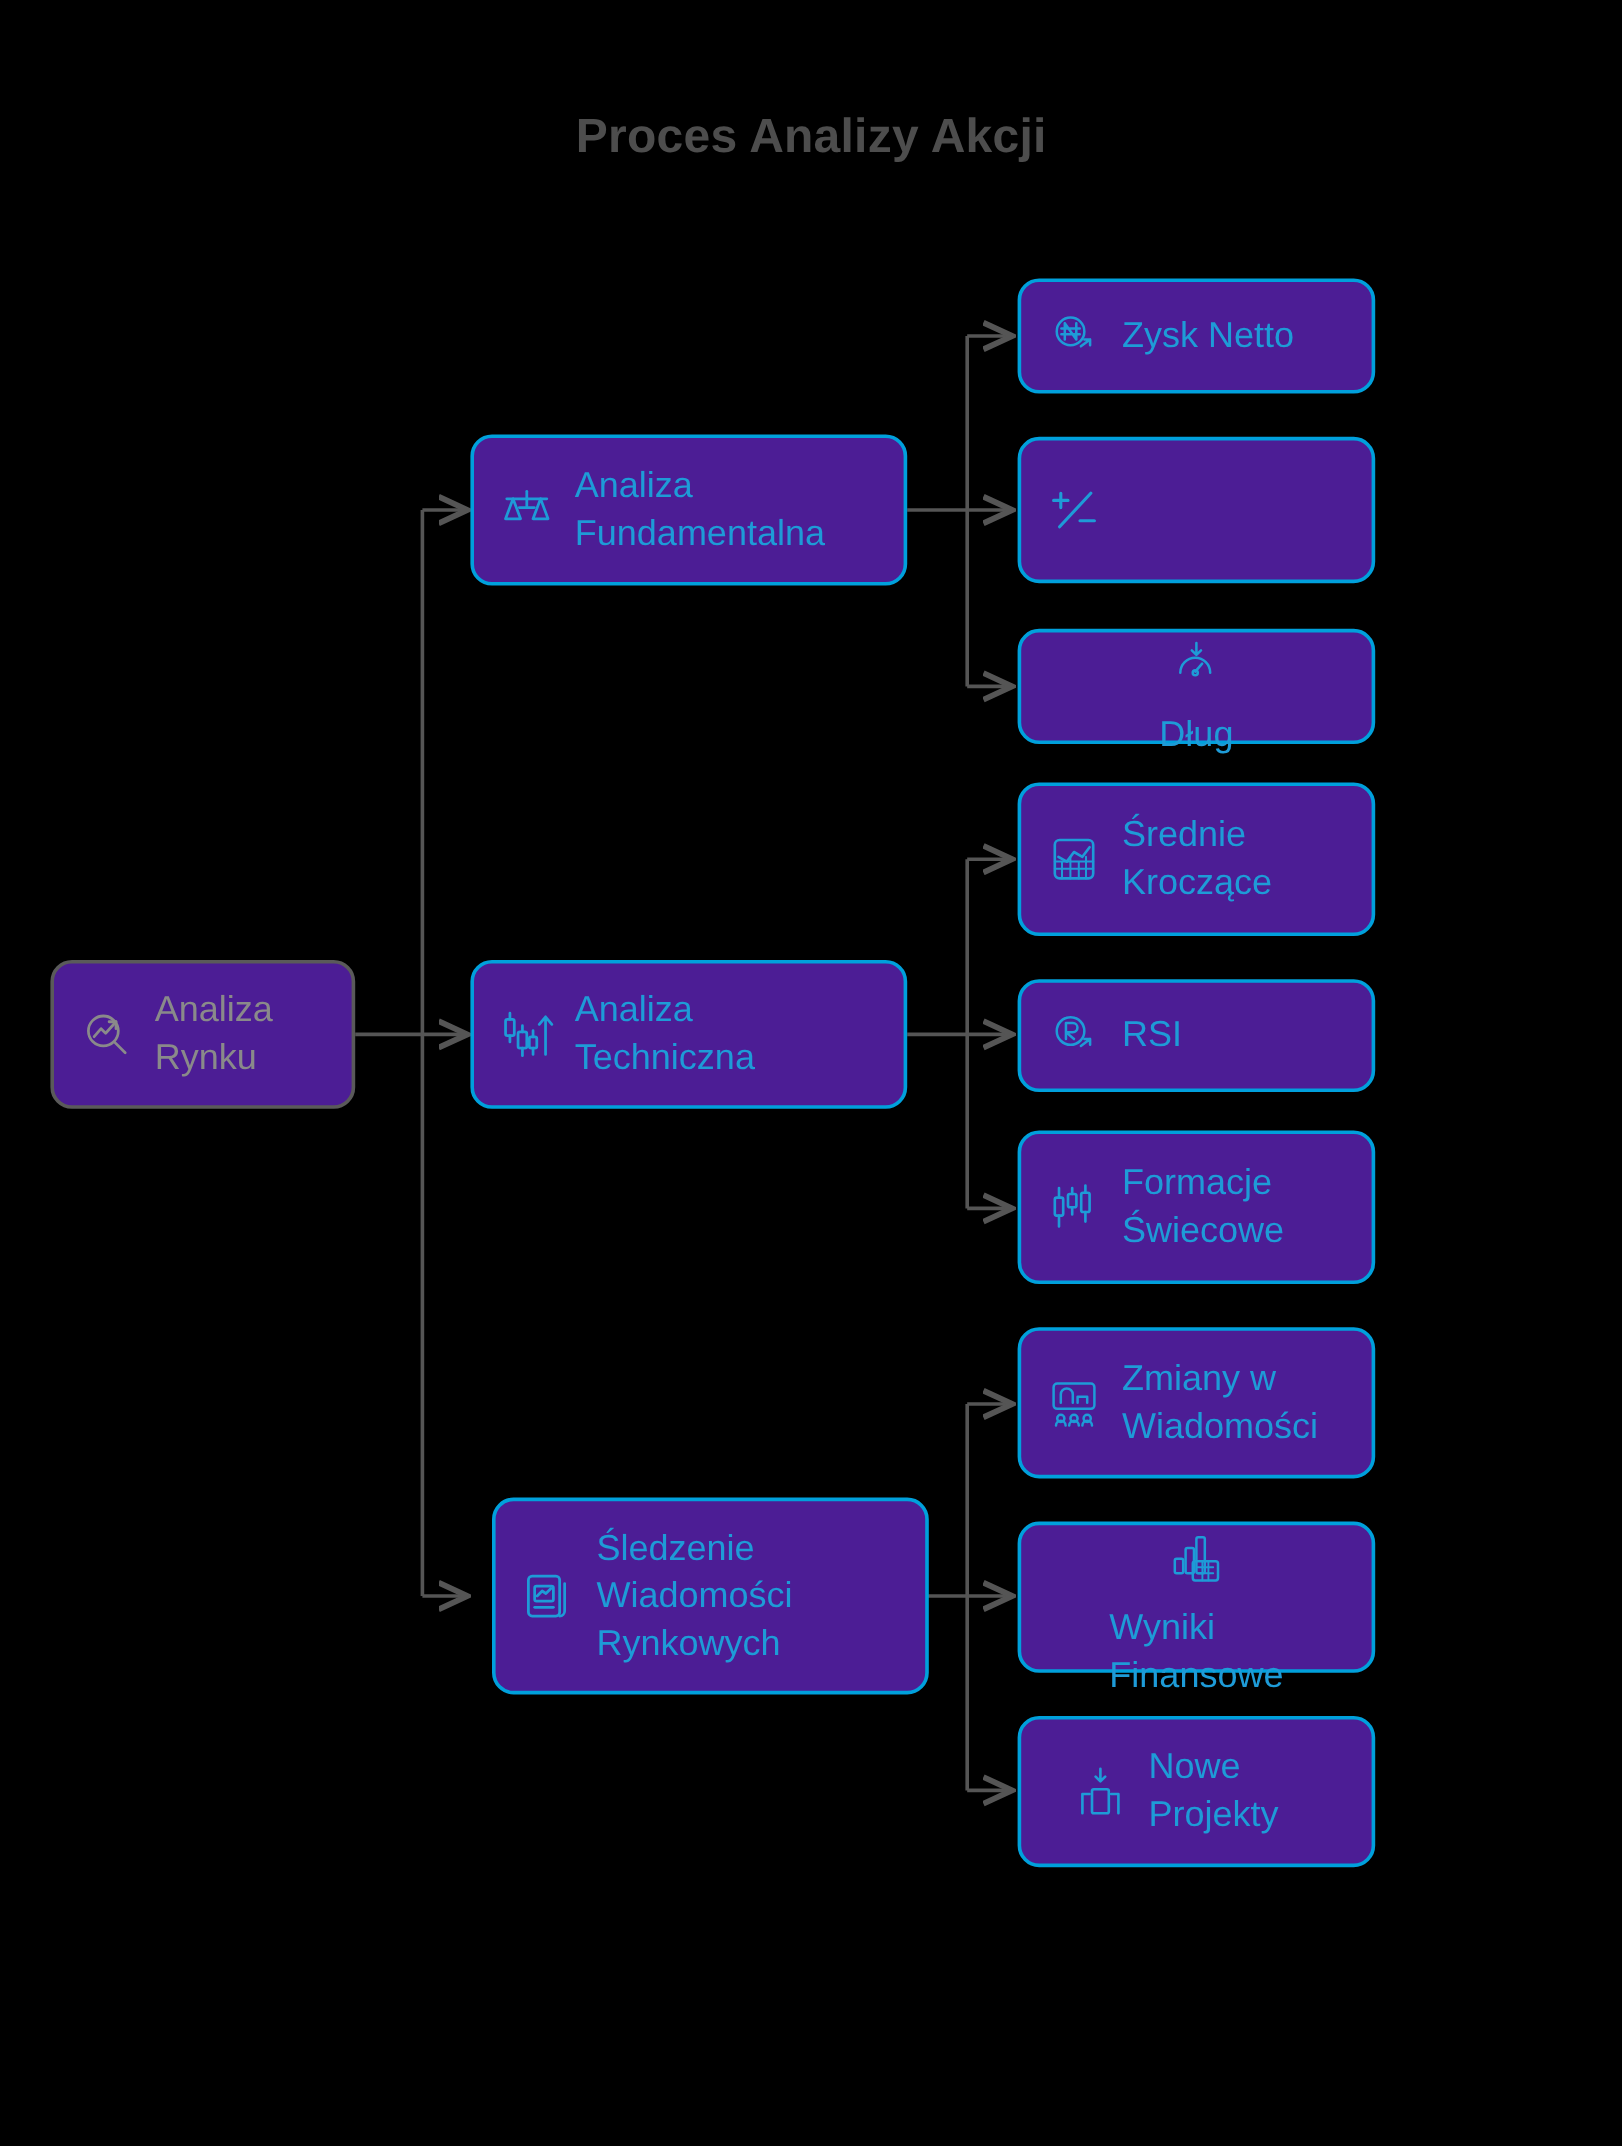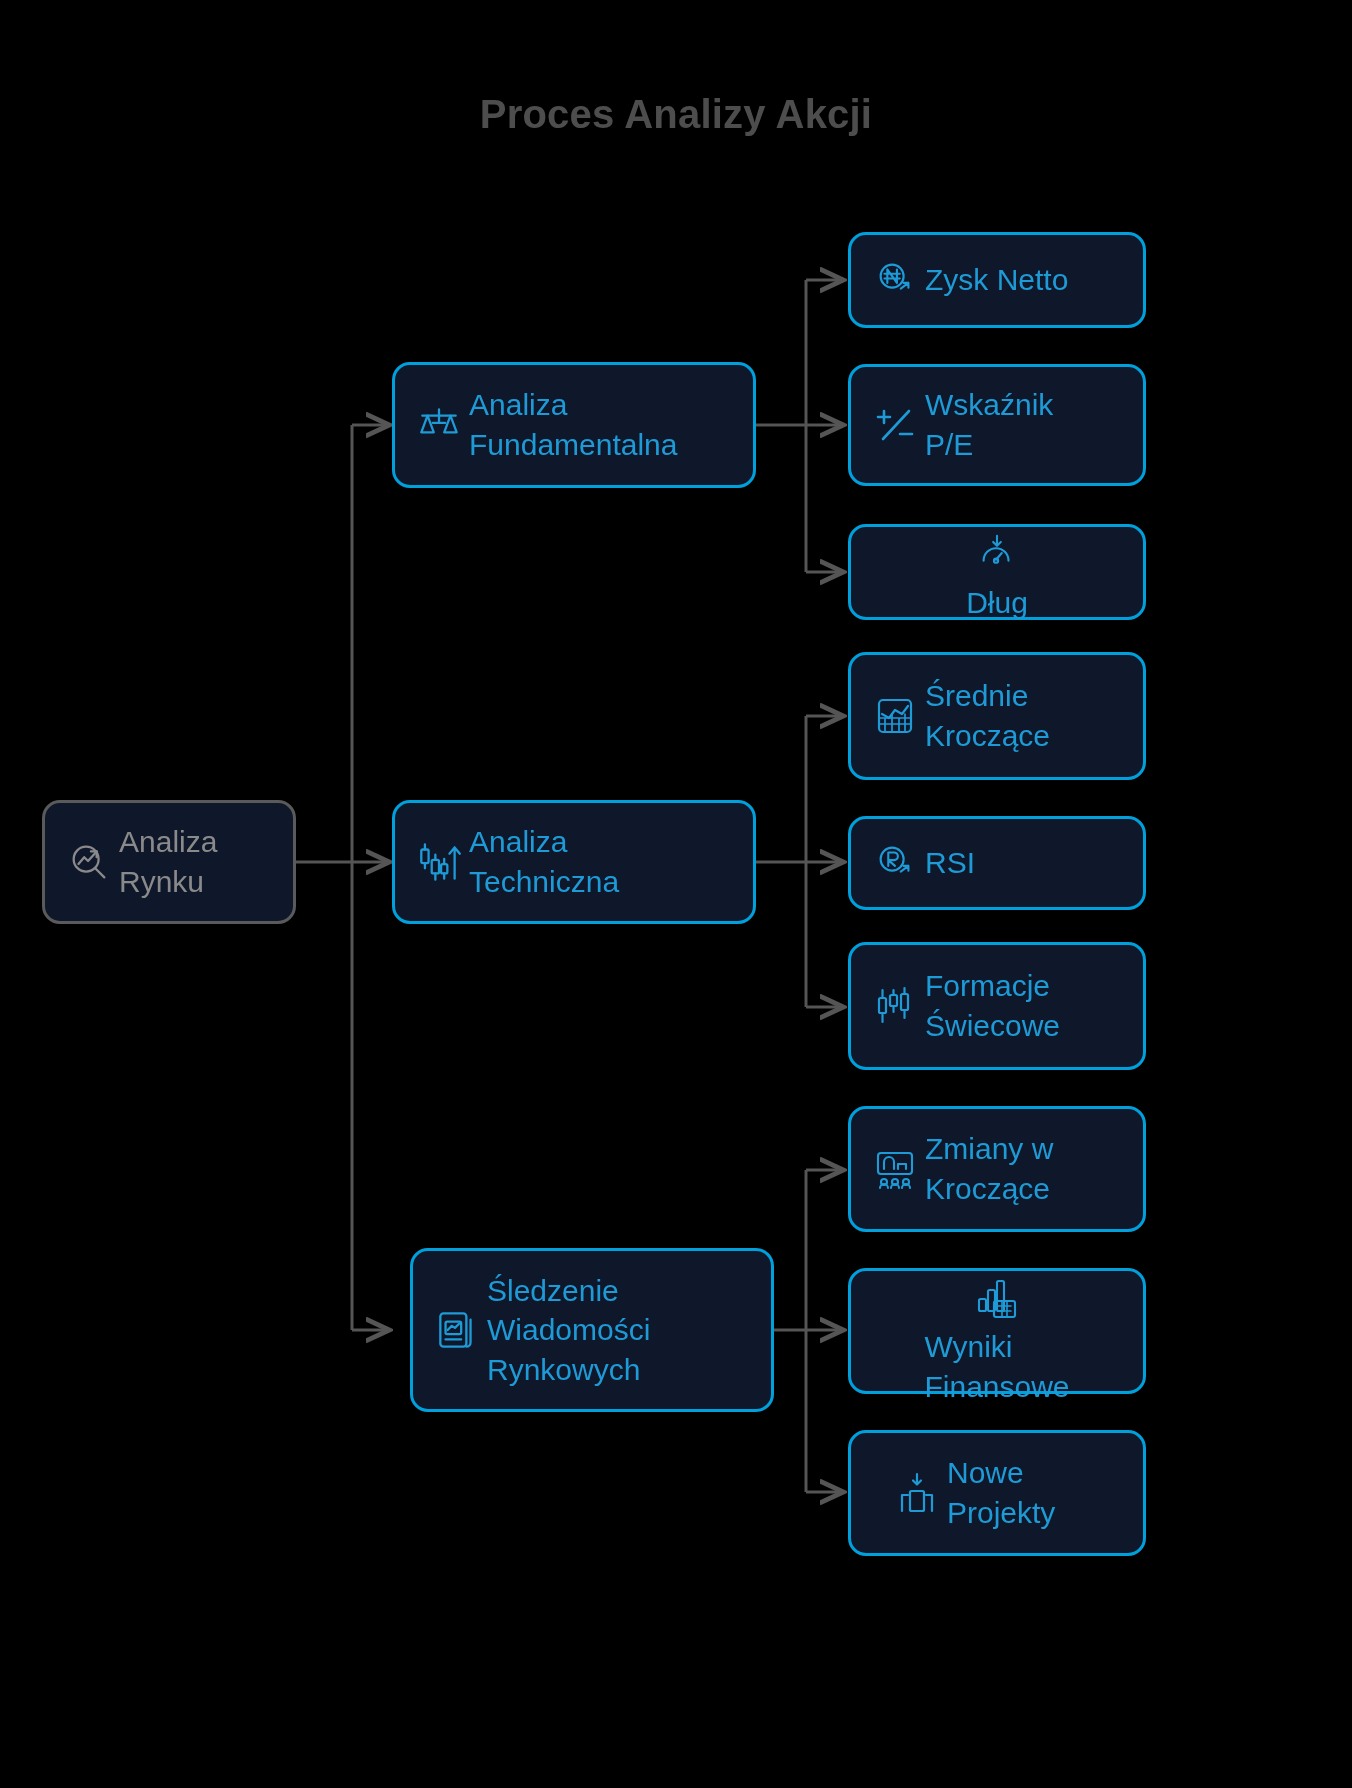--- a/index.html
+++ b/index.html
@@ -32,23 +32,23 @@
     position: absolute;
     left: 0; top: 0;
     width: 1352px; height: 1788px;
   }
   .node {
     position: absolute;
     display: flex;
     align-items: center;
     border-radius: 18px;
     border: 3px solid #00A0DC;
-    background: #0f172a;
+    background: #4c1d95;
     padding: 0 18px;
-    gap: 4px;
+    gap: 14px;
   }
   .node.root {
     border-color: #5a5a5a;
   }
   .node .icon {
     flex: 0 0 auto;
     width: 52px;
     height: 52px;
     display: flex;
     align-items: center;
@@ -146,22 +146,20 @@
   </div>
 
   <div class="node" style="left:848px; top:364px; width:298px; height:122px;">
     <span class="icon">
       <svg width="48" height="48" viewBox="0 0 48 48" fill="none" stroke-width="2.6" stroke-linecap="round" stroke-linejoin="round">
         <path d="M7 16 L19 16 M13 10 L13 22"></path>
         <path d="M38 10 L12 38"></path>
         <path d="M29 33 L41 33"></path>
       </svg>
     </span>
-    <span class="label">Wskaźnik
-P/E</span>
   </div>
 
   <div class="node" style="left:848px; top:524px; width:298px; height:96px;flex-direction:column;">
     <span class="icon">
       <svg width="46" height="46" viewBox="0 0 48 48" fill="none" stroke-width="2.2" stroke-linecap="round" stroke-linejoin="round">
         <path d="M10 32 A13 13 0 1 1 36 32"></path>
         <path d="M23 31 L29 24"></path>
         <circle cx="23" cy="32" r="2.2"></circle>
         <path d="M24 6 L24 16 M20 12.5 L24 16.5 L28 12.5"></path>
       </svg>
@@ -246,21 +244,21 @@
         <path d="M27 24 L27 19 L35 19 L35 24"></path>
         <circle cx="13" cy="37" r="3"></circle>
           <path d="M9 43 A4 4 0 0 1 17 43"></path>
         <circle cx="24" cy="37" r="3"></circle>
           <path d="M20 43 A4 4 0 0 1 28 43"></path>
         <circle cx="35" cy="37" r="3"></circle>
           <path d="M31 43 A4 4 0 0 1 39 43"></path>
       </svg>
     </span>
     <span class="label">Zmiany w
-Kroczące</span>
+Wiadomości</span>
   </div>
 
   <div class="node" style="left:848px; top:1268px; width:298px; height:126px;flex-direction:column;">
     <span class="icon">
       <svg width="48" height="48" viewBox="0 0 48 48" fill="none" stroke-width="2.1" stroke-linecap="round" stroke-linejoin="round">
         <rect x="6" y="26" width="7" height="12" rx="1.5"></rect>
         <rect x="15" y="17" width="7" height="21" rx="1.5"></rect>
         <rect x="24" y="8" width="7" height="30" rx="1.5"></rect>
         <rect x="21" y="28" width="21" height="16" rx="2"></rect>
         <path d="M25 33 H38 M25 38 H38 M29 28 V44 M34 28 V44" stroke-width="1.6"></path>

